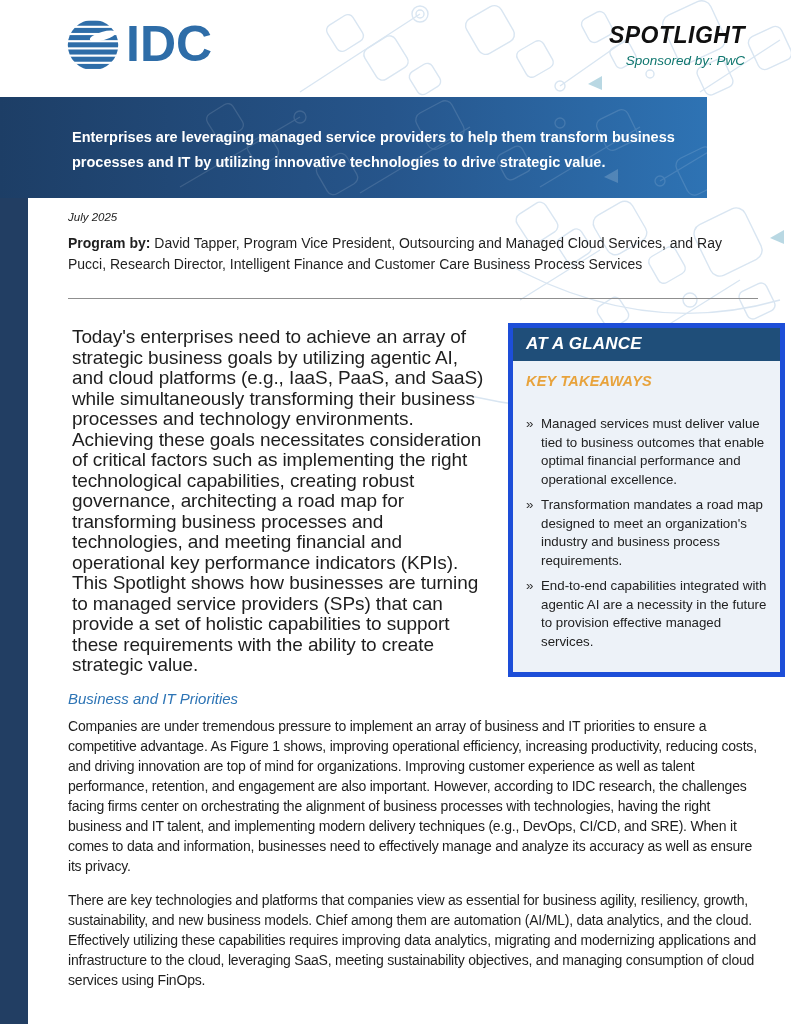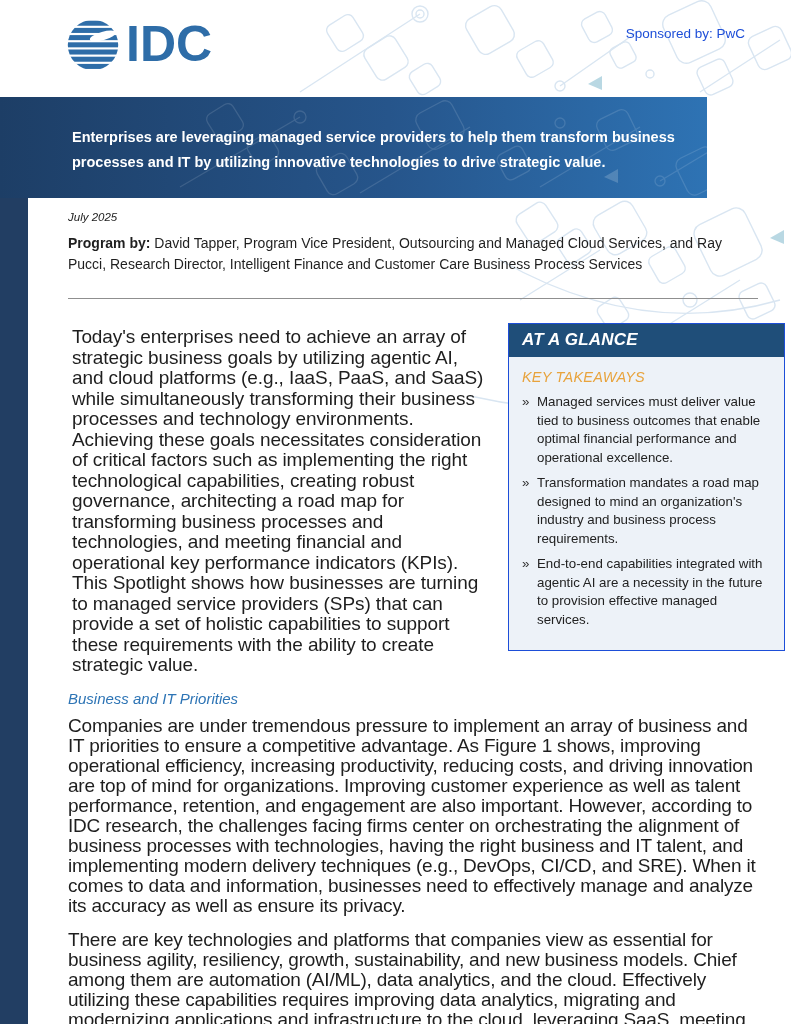--- a/index.html
+++ b/index.html
@@ -20,21 +20,21 @@
     display:flex;align-items:flex-start;justify-content:space-between;
     padding:0;box-sizing:border-box;
   }
   .logo{display:flex;align-items:center;gap:6px;margin:18px 0 0 66px;}
   .logo-text{
     font-size:50px;font-weight:bold;color:#2e6da8;letter-spacing:0px;
     line-height:1;margin-top:-2px;
   }
   .masthead-right{text-align:right;margin:22px 46px 0 0;}
   .doc-type{font-size:23px;font-weight:bold;font-style:italic;color:#101010;letter-spacing:.5px;}
-  .sponsor{font-size:13.5px;color:#1d4ed8;margin-top:4px;}
+  .sponsor{font-size:13.5px;font-style:italic;color:#0f766e;margin-top:4px;}
 
   
   .left-stripe{position:absolute;left:0;top:97px;width:28px;height:927px;background:#223e63;z-index:1;}
   .banner{
     position:absolute;left:0;top:97px;width:707px;height:101px;z-index:1;
     background:linear-gradient(90deg,#1d3e66 0%,#26558b 55%,#2e73b4 100%);
   }
   .banner-pattern{position:absolute;inset:0;}
   .banner-text{
     position:absolute;left:72px;top:28px;width:662px;margin:0;
@@ -53,37 +53,37 @@
   .byline .bold{font-weight:bold;}
   .divider{margin-top:23px;width:690px;border-top:1px solid #8f8f8f;height:0;}
 
   .two-col{display:flex;margin-top:24px;width:717px;gap:15px;}
   .col-left{width:425px;}
   .intro-heading{
     margin:2px 0 9px 0;font-size:19px;font-weight:bold;font-style:italic;color:#2d74b5;
   }
   .intro-body{margin:4px;font-size:19px;line-height:20.5px;color:#1e1e1e;letter-spacing:-0.1px;}
 
-  .glance{width:277px;box-sizing:border-box;border:1px solid #1d4ed8;background:#edf2f8;align-self:flex-start;}
+  .glance{width:277px;box-sizing:border-box;border:5px solid #1d4ed8;background:#edf2f8;align-self:flex-start;}
   .glance-header{
     background:#1f4e79;color:#ffffff;font-size:17px;font-weight:bold;font-style:italic;
     padding:6px 12px 7px 13px;letter-spacing:.2px;
   }
   .glance-body{padding:10px 12px 14px 13px;}
   .glance-sub{
-    margin:2px 0 8px 0;font-size:14.5px;font-weight:normal;font-style:italic;color:#e8a33c;letter-spacing:.2px;
+    margin:2px 0 26px 0;font-size:14.5px;font-weight:bold;font-style:italic;color:#e8a33c;letter-spacing:.2px;
   }
   .takeaways{list-style:none;margin:0;padding:0;}
   .takeaways li{display:flex;gap:5px;margin-bottom:7px;font-size:13.3px;line-height:18.5px;color:#222222;}
   .takeaways .marker{flex:0 0 10px;color:#333333;}
 
   .sub-heading{
     margin:10px 0 0 0;font-size:15px;font-weight:normal;font-style:italic;color:#2d74b5;
   }
-  .body-p{margin:9px 0 0 0;width:692px;font-size:19px;line-height:20px;color:#1e1e1e;letter-spacing:-0.2px;}
+  .body-p{margin:9px 0 0 0;width:692px;font-size:14px;line-height:20px;color:#1e1e1e;letter-spacing:-0.2px;}
   .body-p + .body-p{margin-top:14px;}
 </style>
 </head>
 <body>
 
 <div class="page">
 
   <svg class="pattern-top" width="791" height="440" viewBox="0 0 791 440" aria-hidden="true">
     <g fill="none" stroke="#ccdded" stroke-width="1.4" opacity="0.75">
       <rect x="330" y="18" width="30" height="30" rx="6" transform="rotate(-32 345 33)"></rect>
@@ -139,20 +139,21 @@
           <rect x="0" y="27" width="60" height="5.6"></rect>
           <rect x="0" y="35" width="60" height="5.6"></rect>
           <rect x="0" y="43" width="60" height="5.6"></rect>
           <rect x="0" y="51" width="60" height="5.6"></rect>
         </g>
         <ellipse cx="41" cy="20" rx="15" ry="4.6" fill="#ffffff" transform="rotate(-16 41 20)"></ellipse>
       </svg>
       <span class="logo-text">IDC</span>
     </div>
     <div class="masthead-right">
+      <div class="doc-type">SPOTLIGHT</div>
       <div class="sponsor">Sponsored by: PwC</div>
     </div>
   </header>
 
   <div class="left-stripe"></div>
 
   <div class="banner">
     <svg class="banner-pattern" width="767" height="101" viewBox="0 0 767 101" aria-hidden="true">
       <g fill="none" stroke="#ffffff" stroke-width="1.3" opacity="0.12">
         <rect x="210" y="10" width="30" height="30" rx="6" transform="rotate(-32 225 25)"></rect>
@@ -189,21 +190,21 @@
         <div class="glance-header">AT A GLANCE</div>
         <div class="glance-body">
           <h3 class="glance-sub">KEY TAKEAWAYS</h3>
           <ul class="takeaways">
             <li>
               <span class="marker">»</span>
               <span>Managed services must deliver value tied to business outcomes that enable optimal financial performance and operational excellence.</span>
             </li>
             <li>
               <span class="marker">»</span>
-              <span>Transformation mandates a road map designed to mind an organization's industry and business process requirements.</span>
+              <span>Transformation mandates a road map designed to meet an organization's industry and business process requirements.</span>
             </li>
             <li>
               <span class="marker">»</span>
               <span>End-to-end capabilities integrated with agentic AI are a necessity in the future to provision effective managed services.</span>
             </li>
           </ul>
         </div>
       </aside>
     </div>
 

